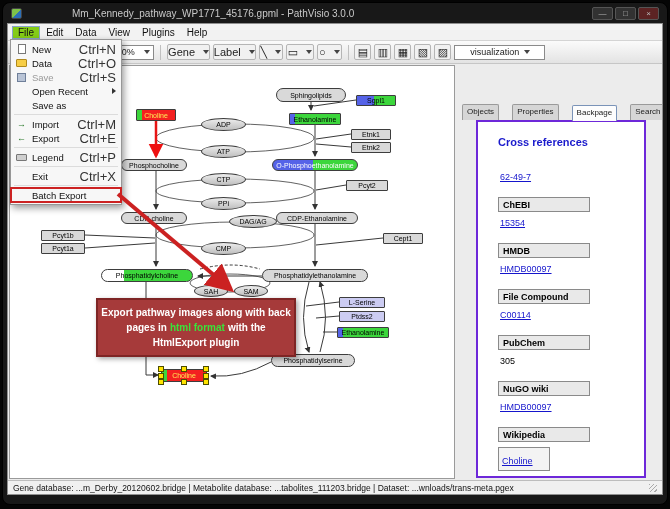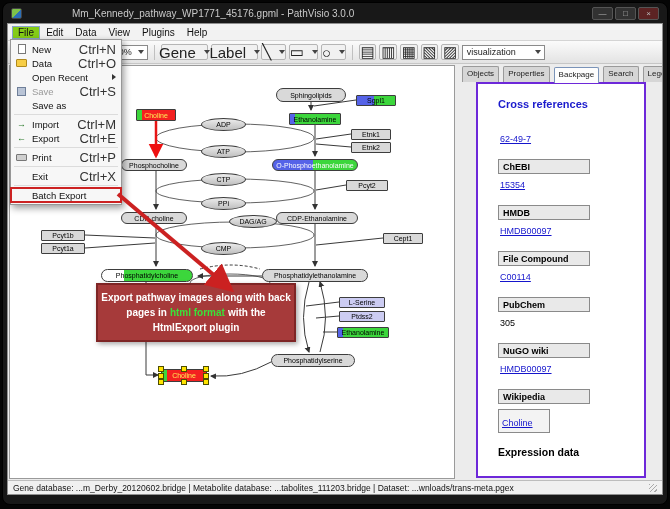--- a/index.html
+++ b/index.html
@@ -38,30 +38,30 @@
   .toolbar { height:23px; background:linear-gradient(#fbfbfb,#e3e3e3); border-bottom:1px solid #c6c6c6;
     display:flex; align-items:center; padding:0 5px; gap:3px; font-size:9px; color:#222; }
   .tb-sep { width:1px; height:15px; background:#c0c0c0; margin:0 3px; }
   .tb-iconbtn { width:17px; height:17px; display:flex; align-items:center; justify-content:center; border:1px solid transparent; border-radius:2px; }
   .i-new { width:10px; height:12px; background:#fff; border:1px solid #777; }
   .i-open { width:13px; height:9px; background:linear-gradient(#ffd870,#e9b83e); border:1px solid #a8832a; border-radius:1px; }
   .i-save { width:11px; height:11px; background:#4a6fb5; border:1px solid #2d4a80; }
   .combo { background:#fff; border:1px solid #8a8a8a; height:15px; display:flex; align-items:center; padding:0 3px 0 4px; white-space:nowrap; }
   .combo .arrow { width:0; height:0; border-left:3px solid transparent; border-right:3px solid transparent; border-top:4px solid #444; margin-left:5px; }
   .glyph-btn { min-width:17px; height:16px; border:1px solid #b5b5b5; background:#f1f1f1; border-radius:2px;
-    display:flex; align-items:center; justify-content:center; font-size:15px; padding:0 2px; gap:8px; }
+    display:flex; align-items:center; justify-content:center; font-size:11px; padding:0 2px; gap:8px; }
   .glyph-btn .arrow { width:0; height:0; border-left:3px solid transparent; border-right:3px solid transparent; border-top:4px solid #444; }
-  .vis-combo { margin-left:auto; margin-right:112px; width:100px; justify-content:space-between; }
+  .vis-combo { margin-left:auto; margin-right:112px; width:100px; justify-content:center; }
 
   
   .main { flex:1; display:flex; overflow:hidden; }
   .canvas { flex:1; position:relative; background:#fff; border:1px solid #9a9a9a; margin:1px; overflow:hidden; }
   .splitter { width:4px; }
   .sidepanel { width:202px; display:flex; flex-direction:column; }
-  .tabs { display:flex; gap:4px; padding:2px 2px 0; font-size:8px; height:18px; }
+  .tabs { display:flex; gap:13px; padding:2px 2px 0; font-size:8px; height:18px;margin-top:38px; }
   .tab { background:#d6d6d6; border:1px solid #9a9a9a; border-bottom:none; padding:2px 4px; border-radius:2px 2px 0 0; color:#222; }
   .tab.active { background:#fdfdfd; position:relative; top:1px; border-color:#7a93b8; }
   .panel-content { flex:1; background:#fff; border:2px solid #6d28d9; margin:0 16px 2px; padding:8px 20px 4px; overflow:hidden; }
   .xref-heading { color:#1a1acc; font-weight:bold; font-size:11px; margin:6px 0 18px; }
   .xref-section { margin-bottom:13px; }
   .xref-name { width:92px; background:#e9e9e9; border:1px solid #8a8a8a; font-weight:bold; font-size:9px; padding:2px 4px; height:15px; line-height:10px; }
   .xref-link { display:inline-block; margin:5px 0 0 2px; color:#1515cc; text-decoration:underline; font-size:9px; }
   .xref-plain { display:inline-block; margin:5px 0 0 2px; color:#000; font-size:9px; }
   .wiki-box { margin-top:5px; width:52px; border:1px solid #8a8a8a; background:#f3f3f3; padding:2px 3px; }
   .wiki-box .xref-link { margin:0; }
@@ -81,21 +81,21 @@
   .lavender { background:#ccccf2; }
   .red-green { background:linear-gradient(90deg,#3cd63c 0 5px,#f32020 5px); color:#ffee55; }
   .green-blue { background:linear-gradient(90deg,#5563e8 0 5px,#3cd63c 5px); }
   .split-blue-green { background:linear-gradient(90deg,#5563e8 0 40px,#3cd63c 40px); color:#fff; }
   .split-half { background:linear-gradient(90deg,#5563e8 0 45%,#3cd63c 45%); }
   .pc-split { background:linear-gradient(90deg,#ffffff 0 22px,#3cd63c 22px); }
   .edges { position:absolute; left:0; top:0; z-index:1; }
   .handle { position:absolute; width:6px; height:6px; background:#ffe400; border:1px solid #4d4d00; z-index:4; }
 
   
-  .callout { position:absolute; left:86px; top:217px; width:200px; z-index:6;
+  .callout { position:absolute; left:86px; top:232px; width:200px; z-index:6;
     background:#a63a3a; border:2px solid #7e2525; color:#fff; font-weight:bold; font-size:10px;
     text-align:center; padding:5px 3px; line-height:1.5; box-shadow:2px 2px 5px rgba(0,0,0,.35); }
   .callout .hl { color:#3ae23a; margin:0 3px; }
 
   
   .dropdown-menu { position:absolute; left:10px; top:39px; width:112px; background:#f7f7f7; border:1px solid #979797;
     box-shadow:2px 3px 7px rgba(0,0,0,.4); z-index:90; font-size:9.5px; padding:2px 0; color:#111; }
   .dd-item { display:flex; align-items:center; height:14px; padding:0 5px 0 3px; }
   .dd-icon { width:15px; display:flex; align-items:center; justify-content:center; font-size:9px; flex:none; }
   .dd-label { flex:1; padding-left:3px; white-space:nowrap; }
@@ -356,53 +356,53 @@
     <span class="dd-label">New</span>
     <span class="dd-shortcut">Ctrl+N</span>
   </div>
   <div class="dd-item">
     <span class="dd-icon">
         <span class="mi-folder"></span>
       </span>
     <span class="dd-label">Data</span>
     <span class="dd-shortcut">Ctrl+O</span>
   </div>
-  <div class="dd-item">
-    <span class="dd-icon"></span>
-    <span class="dd-label">Open Recent</span>
-    <span class="submenu-arrow"></span>
-  </div>
   <div class="dd-item disabled">
     <span class="dd-icon">
         <span class="mi-save"></span>
       </span>
     <span class="dd-label">Save</span>
     <span class="dd-shortcut">Ctrl+S</span>
   </div>
   <div class="dd-item">
     <span class="dd-icon"></span>
+    <span class="dd-label">Open Recent</span>
+    <span class="submenu-arrow"></span>
+  </div>
+  <div class="dd-item">
+    <span class="dd-icon"></span>
     <span class="dd-label">Save as</span>
   </div>
   <div class="dd-sep"></div>
   <div class="dd-item">
     <span class="dd-icon mi-arrow">→</span>
     <span class="dd-label">Import</span>
     <span class="dd-shortcut">Ctrl+M</span>
   </div>
   <div class="dd-item">
     <span class="dd-icon mi-arrow">←</span>
     <span class="dd-label">Export</span>
     <span class="dd-shortcut">Ctrl+E</span>
   </div>
   <div class="dd-sep"></div>
   <div class="dd-item">
     <span class="dd-icon">
         <span class="mi-print"></span>
       </span>
-    <span class="dd-label">Print</span>
+    <span class="dd-label">Legend</span>
     <span class="dd-shortcut">Ctrl+P</span>
   </div>
   <div class="dd-sep"></div>
   <div class="dd-item">
     <span class="dd-icon"></span>
     <span class="dd-label">Exit</span>
     <span class="dd-shortcut">Ctrl+X</span>
   </div>
   <div class="dd-sep"></div>
   <div class="dd-item highlighted">

